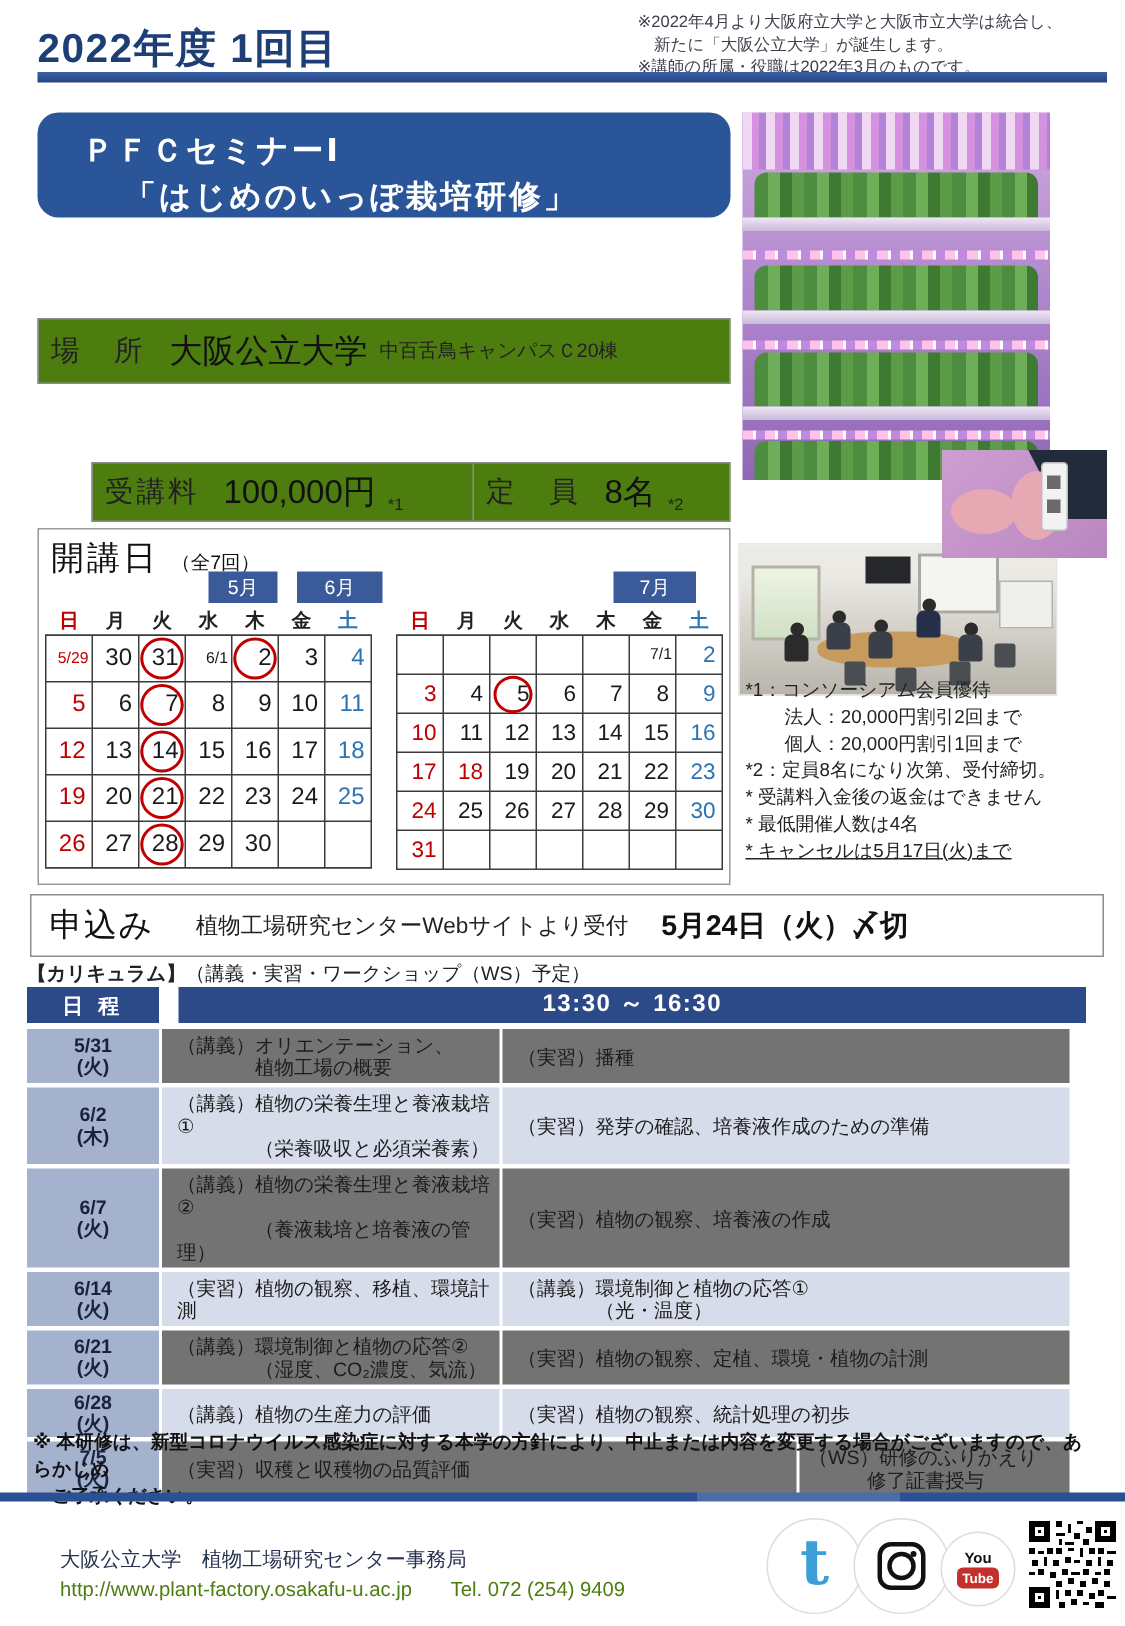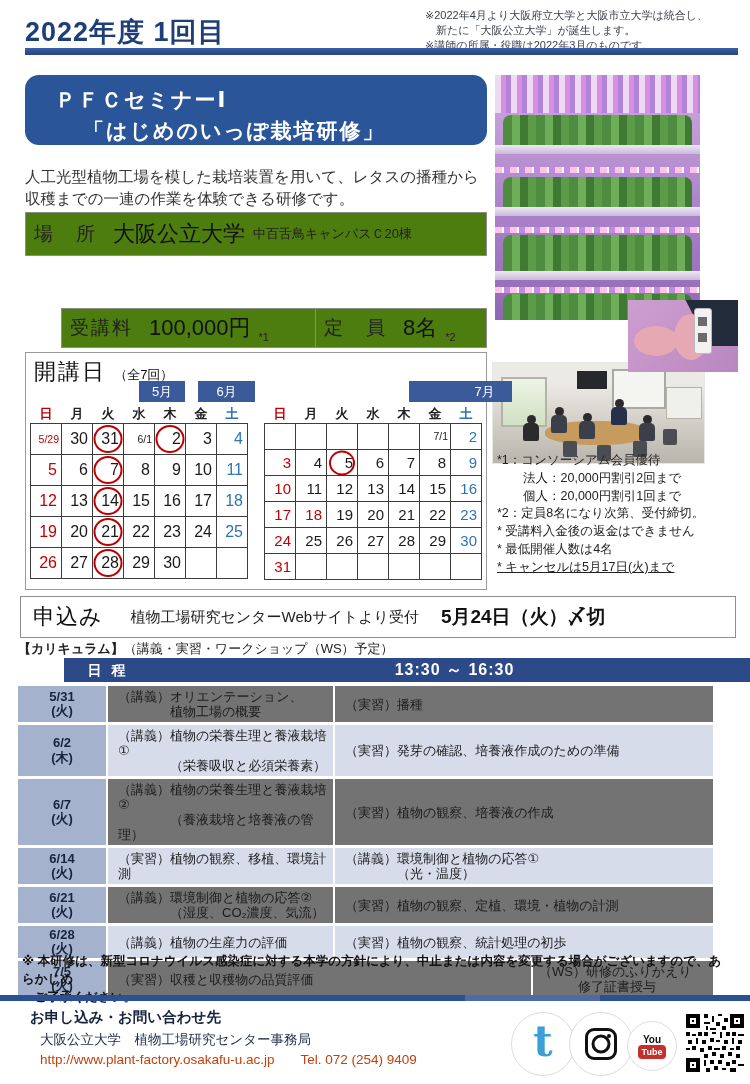--- a/index.html
+++ b/index.html
@@ -29,21 +29,21 @@
   #fee-box{left:25px;top:308px;width:285px;height:40px;align-items:center;margin-left:36px;}
   #capacity-box{left:315px;top:308px;width:172px;height:40px;align-items:center;}
 
   
   .schedule-box{position:absolute;left:25px;top:352px;width:462px;height:238px;border:1px solid #9a9a9a;box-sizing:border-box;background:#fff;}
   .sched-head{position:absolute;left:8px;top:4px;font-size:22px;color:#111;letter-spacing:2px;}
   .sched-sub{font-size:13px;letter-spacing:0;}
   .month-tab{position:absolute;top:28px;height:21px;background:#3a5a99;color:#fff;font-size:13px;line-height:21px;text-align:center;}
   #tab-may{left:113px;width:46px;}
   #tab-jun{left:172px;width:57px;}
-  #tab-jul{left:383px;width:55px;padding-left:48px;}
+  #tab-jul{left:383px;width:55px;}
   .weekday-row{position:absolute;top:53px;display:grid;grid-template-columns:repeat(7,30px);gap:1px;padding-left:1px;}
   .weekday-row .wd{text-align:center;font-size:13px;font-weight:bold;color:#222;line-height:15px;}
   .weekday-row .wd.red{color:#c00000;}
   .weekday-row .wd.blue{color:#2e74b5;}
   #wd-left{left:4px;}
   #wd-right{left:238px;}
   .cal-grid{position:absolute;top:70px;display:grid;grid-template-columns:repeat(7,30px);gap:1px;background:#3c3c3c;border:1px solid #3c3c3c;width:fit-content;}
   #cal-left{left:4px;grid-auto-rows:30px;}
   #cal-right{left:238px;grid-auto-rows:25px;}
   .cal-cell{position:relative;background:#fff;text-align:right;box-sizing:border-box;padding-right:4px;font-size:16px;color:#1a1a1a;}
@@ -63,39 +63,39 @@
   
   .apply-box{position:absolute;left:20px;top:596px;width:716px;height:42px;border:1px solid #8d8d8d;box-sizing:border-box;display:flex;align-items:center;padding:0 12px;}
   .apply-label{font-size:22px;color:#111;letter-spacing:1px;}
   .apply-method{font-size:15px;color:#222;margin-left:28px;}
   .apply-deadline{font-size:19px;font-weight:bold;color:#111;margin-left:22px;}
 
   
   .cur-caption{position:absolute;left:18px;top:640px;font-size:13px;color:#222;}
   .cur-caption .head{font-weight:bold;}
   .cur-table{position:absolute;left:18px;top:658px;width:695px;}
-  .cur-header{display:grid;grid-template-columns:88px 605px;gap:0;margin-bottom:4px;margin-left:46px;}
+  .cur-header{display:grid;grid-template-columns:88px 605px;gap:13px;margin-bottom:4px;}
   .cur-header>div{background:#2c4a87;color:#fff;font-weight:bold;text-align:center;height:24px;line-height:24px;}
   .cur-header .hd-date{font-size:14px;letter-spacing:3px;}
   .cur-header .hd-time{font-size:16px;letter-spacing:1px;}
   .cur-row{display:grid;grid-template-columns:88px 225px 378px;gap:2px;margin-bottom:3px;}
   .cur-row.ws-row{grid-template-columns:88px 423px 180px;}
   .cur-date{background:#a5b2ce;color:#17233f;font-weight:bold;font-size:13px;line-height:14.5px;text-align:center;white-space:pre-line;display:flex;align-items:center;justify-content:center;}
   .cur-cell{font-size:13px;line-height:15px;color:#1c1c1c;white-space:pre-line;display:flex;align-items:center;box-sizing:border-box;padding:3px 4px 3px 10px;min-height:32px;}
   .shade-a .cur-cell{background:#737373;}
   .shade-b .cur-cell{background:#d6dcea;}
   .ws-row .wscell{padding-left:6px;}
 
   .covid-note{position:absolute;left:22px;top:952px;width:712px;font-size:12.5px;font-weight:bold;line-height:1.45;color:#111;white-space:pre-line;}
 
   
   .footer-bar{position:absolute;left:0;top:995px;width:750px;height:6px;background:linear-gradient(90deg,#2c5094 0 62%,#4d6ca6 62% 80%,#2c5094 80%);}
   .contact-heading{position:absolute;left:30px;top:1008px;font-size:14.5px;font-weight:bold;color:#15213d;}
   .contact-org{position:absolute;left:40px;top:1031px;font-size:13.5px;color:#26324e;}
-  .contact-url-line{position:absolute;left:40px;top:1052px;font-size:13.5px;color:#c2410c;}
+  .contact-url-line{position:absolute;left:40px;top:1052px;font-size:13.5px;color:#4d7c0f;}
   .contact-url-line .tel{margin-left:22px;}
 
   .social-circle{position:absolute;border:1px solid #ddd;background:#fff;border-radius:50%;display:flex;align-items:center;justify-content:center;}
   #tw-circle{left:511px;top:1012px;width:62px;height:62px;}
   #ig-circle{left:569px;top:1012px;width:62px;height:62px;}
   #yt-circle{left:627px;top:1021px;width:48px;height:48px;flex-direction:column;}
   .t-glyph{font-family:"DejaVu Serif","Liberation Serif",serif;font-weight:bold;font-size:42px;color:#3ba0d8;line-height:1;margin-top:-4px;}
   .ig-glyph{position:relative;width:32px;height:32px;border:3px solid #111;border-radius:9px;box-sizing:border-box;}
   .ig-glyph .lens{position:absolute;left:50%;top:50%;transform:translate(-50%,-50%);width:13px;height:13px;border:3px solid #111;border-radius:50%;}
   .ig-glyph .dot{position:absolute;right:3px;top:3px;width:4px;height:4px;background:#111;border-radius:50%;}
@@ -192,21 +192,20 @@
     <div class="person" style="left:30px;top:52px">
         <div class="head"></div>
         <div class="torso" style="background:#2b2b2b"></div>
       </div>
     <div class="chair" style="left:70px;top:78px"></div>
     <div class="chair" style="left:104px;top:82px"></div>
     <div class="chair" style="left:140px;top:78px"></div>
     <div class="chair" style="left:170px;top:66px"></div>
   </div>
 
-  <div class="description">人工光型植物工場を模した栽培装置を用いて、レタスの播種から収穫までの一連の作業を体験できる研修です。</div>
 
   <div class="ibox" id="place-box">
     <span class="lab">場　所</span>
     <span class="val">大阪公立大学</span>
     <span class="det">中百舌鳥キャンパスＣ20棟</span>
   </div>
   <div class="ibox" id="fee-box">
     <span class="lab">受講料</span>
     <span class="val">100,000円</span>
     <span class="foot">*1</span>
@@ -399,21 +398,20 @@
           <div class="cur-cell wscell">（WS）研修のふりかえり
 　　　修了証書授与</div>
         </div>
       </div>
   </div>
 
   <div class="covid-note">※ 本研修は、新型コロナウイルス感染症に対する本学の方針により、中止または内容を変更する場合がございますので、あらかじめ
 　ご了承ください。</div>
 
   <div class="footer-bar"></div>
-  <div class="contact-heading">お申し込み・お問い合わせ先</div>
   <div class="contact-org">大阪公立大学　植物工場研究センター事務局</div>
   <div class="contact-url-line">
     <span>http://www.plant-factory.osakafu-u.ac.jp</span>
     <span class="tel">Tel. 072 (254) 9409</span>
   </div>
 
   <div class="social-circle" id="tw-circle">
     <span class="t-glyph">t</span>
   </div>
   <div class="social-circle" id="ig-circle">

